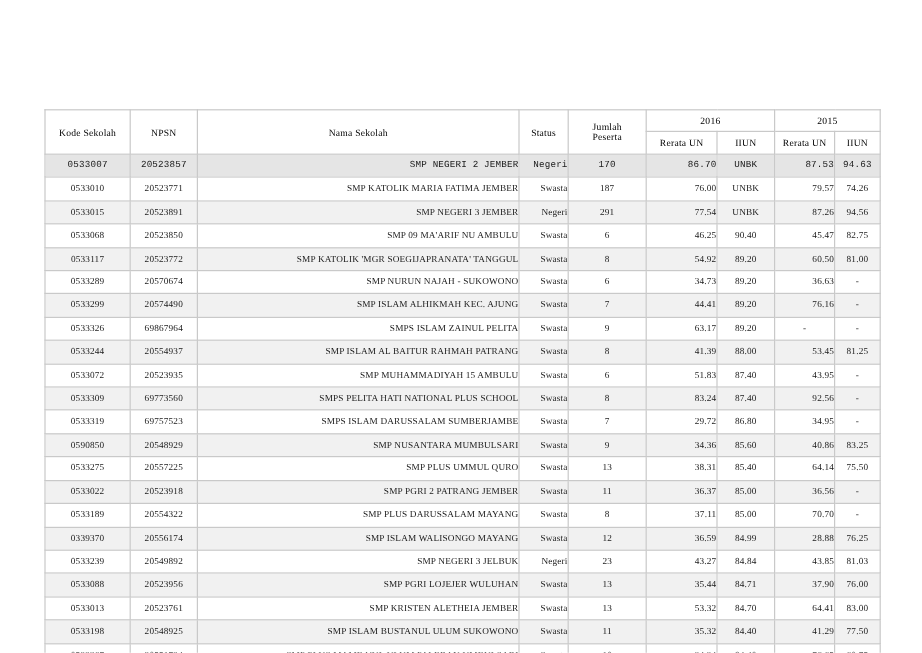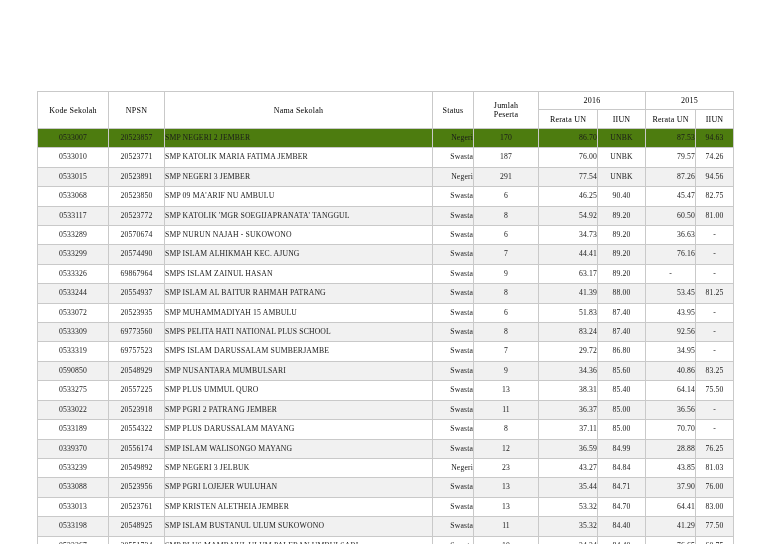--- a/index.html
+++ b/index.html
@@ -81,26 +81,27 @@
   tbody td {
     height: 18.4px;
     line-height: 18.4px;
     font-size: 7.7px;
     color: #1a1a1a;
     letter-spacing: 0.15px;
   }
   tbody tr.stripe td { background: #f1f1f1; }
   tbody tr.plain  td { background: #ffffff; }
   tbody tr.hl td {
-    background: #4d7c0f;
+    background: #e5e5e5;
+    font-family: Liberation Mono, monospace;
   }
 
   .c-kode   { text-align: center; padding: 0 4px; }
   .c-npsn   { text-align: center; padding: 0 4px; }
-  .c-nama   { text-align: left;   padding: 0 0 0 6px; }
+  .c-nama   { text-align: right;   padding: 0 0 0 6px; }
   .c-status { text-align: right; padding: 0 3px; }
   .c-jml    { text-align: center;  padding: 0 8px 0 3px; }
   .c-rer    { text-align: right;  padding: 0 8px 0 3px; }
   .c-iiun   { text-align: center; padding: 0 3px; font-weight: bold; }
   .c-iiun.dash { font-weight: normal; }
   .c-rer.dash  { text-align: center; padding: 0; }
 
   
   col.w-kode   { width: 71px; }
   col.w-npsn   { width: 56px; }
@@ -225,21 +226,21 @@
             <td class="c-status">Swasta</td>
             <td class="c-jml">7</td>
             <td class="c-rer">44.41</td>
             <td class="c-iiun">89.20</td>
             <td class="c-rer">76.16</td>
             <td class="c-iiun dash">-</td>
           </tr>
           <tr class="plain">
             <td class="c-kode">0533326</td>
             <td class="c-npsn">69867964</td>
-            <td class="c-nama">SMPS ISLAM ZAINUL HASAN</td>
+            <td class="c-nama">SMPS ISLAM ZAINUL PELITA</td>
             <td class="c-status">Swasta</td>
             <td class="c-jml">9</td>
             <td class="c-rer">63.17</td>
             <td class="c-iiun">89.20</td>
             <td class="c-rer dash">-</td>
             <td class="c-iiun dash">-</td>
           </tr>
           <tr class="stripe">
             <td class="c-kode">0533244</td>
             <td class="c-npsn">20554937</td>

